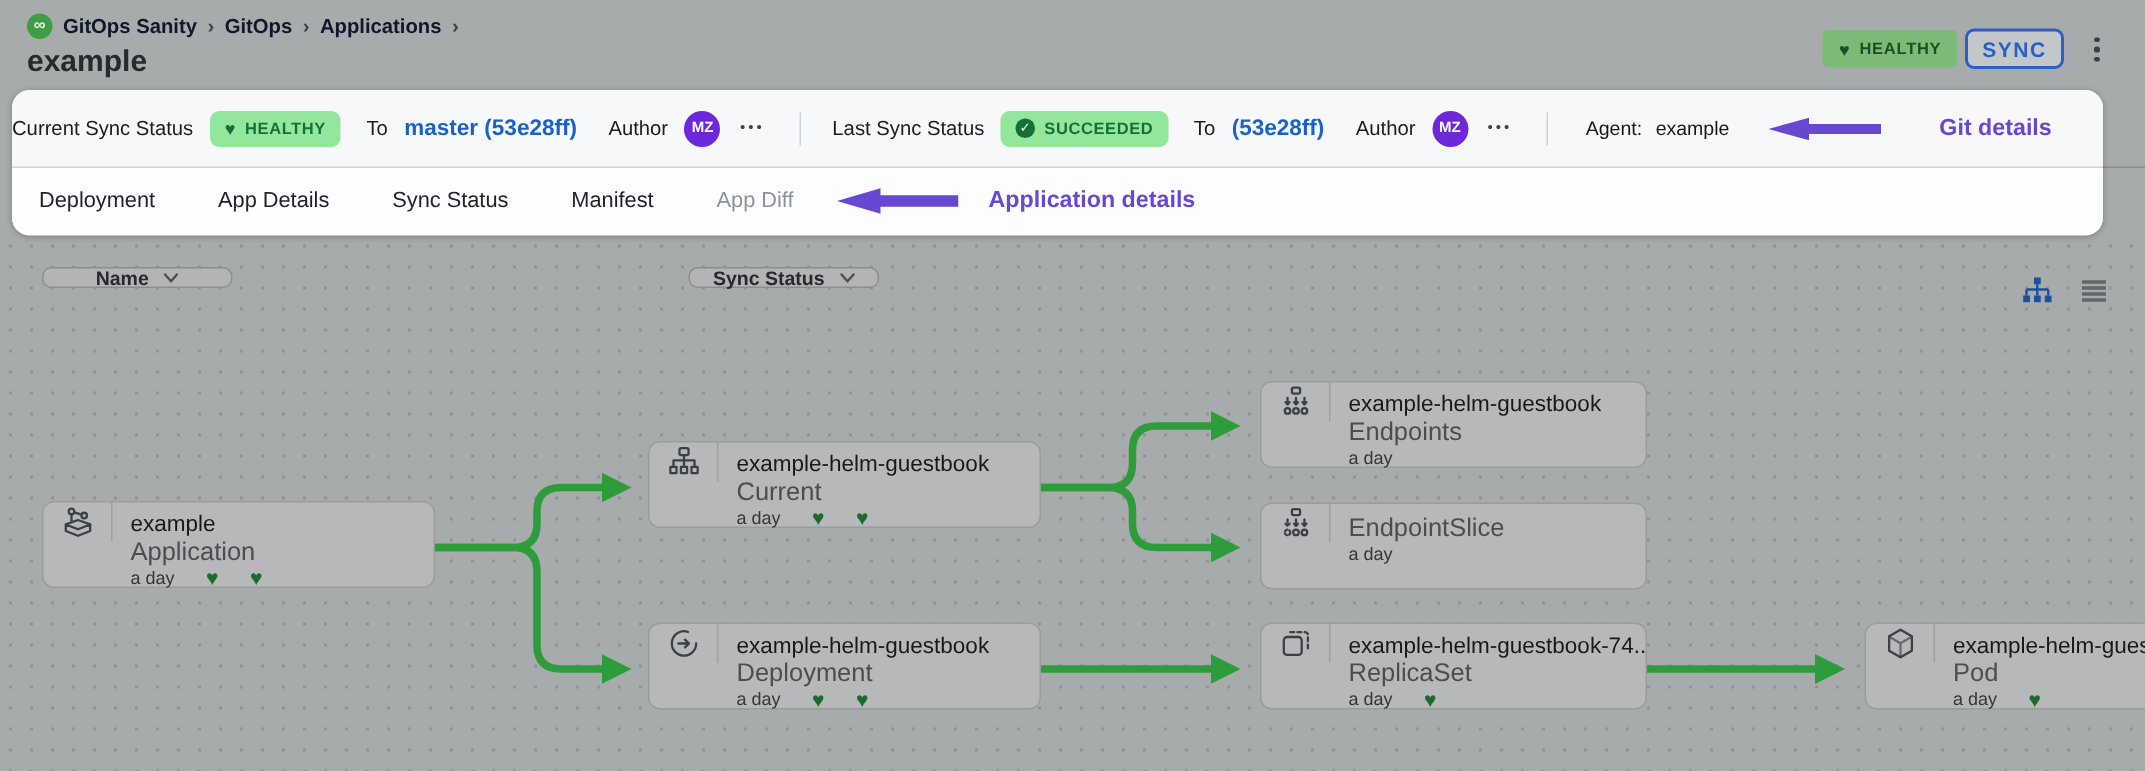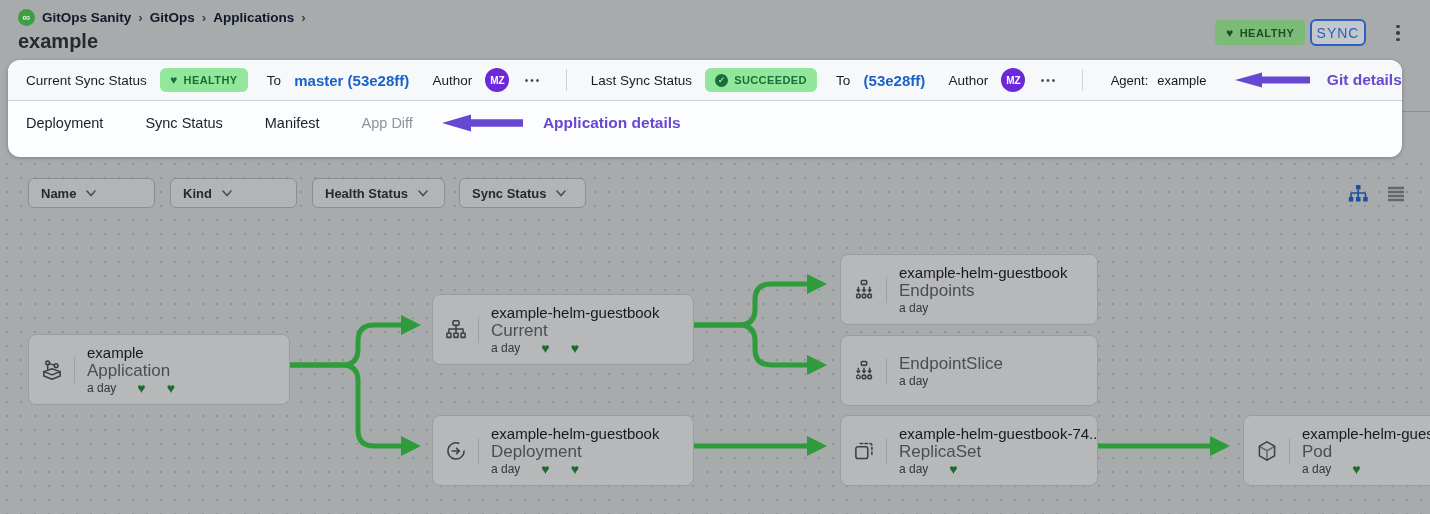--- a/index.html
+++ b/index.html
@@ -9,29 +9,29 @@
   
   .top-header { position:absolute; left:0; top:0; width:1430px; height:60px; }
   .breadcrumb { position:absolute; left:18px; top:9px; display:flex; align-items:center; gap:7px; font-size:13.5px; }
   .crumb-logo { width:17px; height:17px; border-radius:50%; background:#3f9d45; color:#e8f2e8; font-size:11px; font-weight:bold; display:flex; align-items:center; justify-content:center; line-height:1; }
   .crumb-link { color:#0f172a; font-weight:600; cursor:pointer; }
   .crumb-sep { color:#3c4248; font-weight:600; }
   .page-title { position:absolute; left:18px; top:30px; font-size:20px; font-weight:700; color:#26292d; }
 
   .health-badge { position:absolute; left:1215px; top:20px; height:25px; background:#7cba77; border-radius:4px; display:flex; align-items:center; gap:6px; padding:0 11px; color:#1c4f22; font-size:11px; font-weight:700; letter-spacing:.5px; }
   .health-badge .hb-heart { font-size:12px; color:#1c4f22; }
-  .sync-button { position:absolute; left:1310px; top:19px; width:56px; height:27px; border:2px solid #2a5fc4; border-radius:6px; background:#c3c7ca; color:#2a5fc4; font-size:14px; font-weight:400; letter-spacing:1px; display:flex; align-items:center; justify-content:center; cursor:pointer; }
+  .sync-button { position:absolute; left:1310px; top:19px; width:66px; height:27px; border:2px solid #2a5fc4; border-radius:6px; background:#c3c7ca; color:#2a5fc4; font-size:14px; font-weight:700; letter-spacing:1px; display:flex; align-items:center; justify-content:center; cursor:pointer; }
   .kebab { position:absolute; left:1391px; top:21px; width:14px; height:24px; display:flex; flex-direction:column; align-items:center; justify-content:center; gap:3px; cursor:pointer; }
   .kebab i { width:3.5px; height:3.5px; border-radius:50%; background:#3a3f45; }
 
   
   .panel { position:absolute; left:8px; top:60px; width:1394px; height:97px; background:#fcfdfe; border-radius:12px; box-shadow:0 1px 4px rgba(0,0,0,.25); overflow:hidden; }
   .panel-line-ext { position:absolute; left:1402px; top:111px; width:28px; height:1px; background:rgba(0,0,0,.18); }
 
-  .sync-row { height:41px; background:#f6f8fa; border-bottom:1px solid #ccd2d9; display:flex; align-items:center; padding-left:18px; gap:11px;justify-content:space-between; }
+  .sync-row { height:52px; background:#f6f8fa; border-bottom:1px solid #ccd2d9; display:flex; align-items:center; gap:11px; }
   .lbl { font-size:13.5px; color:#1a1d21; white-space:nowrap; }
   .status-pill { height:24px; background:#93e79c; border-radius:6px; display:flex; align-items:center; gap:6px; padding:0 10px; color:#157036; font-size:11px; font-weight:700; letter-spacing:.4px; white-space:nowrap; }
   .pill-heart { font-size:12px; line-height:1; color:#157036; }
   .pill-check { width:13px; height:13px; border-radius:50%; background:#157036; color:#e9f8ec; font-size:9px; display:flex; align-items:center; justify-content:center; line-height:1; }
   .rev-link { font-size:15px; font-weight:700; color:#1b62c8; cursor:pointer; white-space:nowrap; }
   .avatar { width:24px; height:24px; border-radius:50%; background:#6d28d9; color:#fdfdfd; font-size:10px; font-weight:700; display:flex; align-items:center; justify-content:center; }
   .dots-btn { color:#40444a; font-size:10px; letter-spacing:2px; cursor:pointer; padding:0 2px; }
   .vsep { width:1px; height:22px; background:#ccd2d9; margin:0 10px; }
   .agent-wrap { display:flex; gap:9px; margin-left:4px; font-size:13px; color:#16181b; white-space:nowrap; }
   .annot { color:#6847d1; font-weight:700; font-size:15.5px; white-space:nowrap; }
@@ -42,28 +42,28 @@
   .tab { font-size:14.5px; color:#20242a; margin-right:42px; cursor:pointer; height:44px; display:flex; align-items:center; position:relative; }
   .tab.active { font-weight:700; color:#14171c; }
   .tab.active::after { content:""; position:absolute; left:-2px; right:-2px; bottom:0; height:3px; background:#2b6bc9; }
   .tab.disabled { color:#8e9399; }
   .tabs-row .annot-arrow { margin-left:14px; }
   .tabs-row .annot { margin-left:20px; }
 
   
   .graph-area { position:absolute; left:0; top:157px; width:1430px; height:357px; background-image:radial-gradient(rgba(35,40,45,.18) 1.1px, transparent 1.25px); background-size:14px 14px; overflow:hidden; }
 
-  .filter-box { position:absolute; top:21px; height:30px; background:#b2b4b5; border:1px solid #8b8d90; border-radius:6px; display:flex; align-items:center; justify-content:flex-start; padding:0 12px; font-size:13px; font-weight:600; color:#26292d; cursor:pointer; }
+  .filter-box { position:absolute; top:21px; height:14px; background:#b2b4b5; border:1px solid #8b8d90; border-radius:6px; display:flex; align-items:center; justify-content:center; padding:0 12px; font-size:13px; font-weight:600; color:#26292d; cursor:pointer; }
   .chev { width:10px; height:7px; margin-left:10px; flex:none; }
   .view-toggles { position:absolute; left:1346px; top:25px; display:flex; gap:14px; }
   .vt { width:24px; height:24px; cursor:pointer; }
 
   .edges-svg { position:absolute; left:0; top:0; width:1430px; height:357px; }
 
-  .node { position:absolute; height:71px; background:#b7b8b9; border:1px solid #9a9c9d; border-radius:8px; display:flex; align-items:center; cursor:pointer; }
+  .node { position:absolute; height:58px; background:#b7b8b9; border:1px solid #9a9c9d; border-radius:8px; display:flex; align-items:flex-start; cursor:pointer; }
   .node-icon-col { width:46px; display:flex; align-items:center; justify-content:center; border-right:1px solid #9da0a2; flex:none; }
   .node-icon-col svg { width:26px; height:26px; }
   .node-body { padding:6px 10px 6px 12px; display:flex; flex-direction:column; justify-content:space-between; overflow:hidden; }
   .node-title { font-size:15px; font-weight:500; color:#17191c; white-space:nowrap; }
   .node-kind { font-size:17px; color:#4a4e52; }
   .node-meta { font-size:12px; color:#33373b; display:flex; align-items:center; gap:21px; }
   .heart { color:#1c6a2e; font-size:14px; line-height:1; }
 
   .icon-stroke { fill:none; stroke:#3b4046; stroke-width:1.4; stroke-linecap:round; stroke-linejoin:round; }
 </style>
@@ -124,53 +124,42 @@
     <span class="vsep"></span>
 
     <span class="agent-wrap">
       <span>Agent:</span>
       <span>example</span>
     </span>
 
     <svg class="annot-arrow" width="76" height="18" viewBox="0 0 76 18" style="margin-left:14px;">
       <path d="M1 9 L28 1.5 L28 5.6 L76 5.6 L76 12.4 L28 12.4 L28 16.5 Z" fill="#6847d1"></path>
     </svg>
-    <span class="annot" style="margin-left:4px;">Git details</span>
+    <span class="annot" style="margin-left:28px;">Git details</span>
   </div>
 
   <div class="tabs-row">
     <span class="tab">Deployment</span>
+    <span class="tab">App Details</span>
     <span class="tab">Sync Status</span>
     <span class="tab">Manifest</span>
     <span class="tab disabled">App Diff</span>
 
     <svg class="annot-arrow" width="82" height="20" viewBox="0 0 82 20" style="margin-left:-14px;">
       <path d="M1 10 L30 1.5 L30 6.2 L82 6.2 L82 13.8 L30 13.8 L30 18.5 Z" fill="#6847d1"></path>
     </svg>
     <span class="annot" style="margin-left:20px;">Application details</span>
   </div>
 </div>
 <div class="panel-line-ext"></div>
 
 <div class="graph-area">
 
   <div class="filter-box" style="left:28px; width:127px;">
     <span>Name</span>
-    <svg class="chev" viewBox="0 0 10 7">
-        <path d="M1 1 L5 5.5 L9 1" fill="none" stroke="#4c5054" stroke-width="1.6" stroke-linecap="round"></path>
-      </svg>
-  </div>
-  <div class="filter-box" style="left:170px; width:127px;">
-    <span>Kind</span>
-    <svg class="chev" viewBox="0 0 10 7">
-        <path d="M1 1 L5 5.5 L9 1" fill="none" stroke="#4c5054" stroke-width="1.6" stroke-linecap="round"></path>
-      </svg>
-  </div>
-  <div class="filter-box" style="left:312px; width:133px;">
-    <span>Health Status</span>
     <svg class="chev" viewBox="0 0 10 7">
         <path d="M1 1 L5 5.5 L9 1" fill="none" stroke="#4c5054" stroke-width="1.6" stroke-linecap="round"></path>
       </svg>
   </div>
   <div class="filter-box" style="left:459px; width:127px;">
     <span>Sync Status</span>
     <svg class="chev" viewBox="0 0 10 7">
         <path d="M1 1 L5 5.5 L9 1" fill="none" stroke="#4c5054" stroke-width="1.6" stroke-linecap="round"></path>
       </svg>
   </div>

